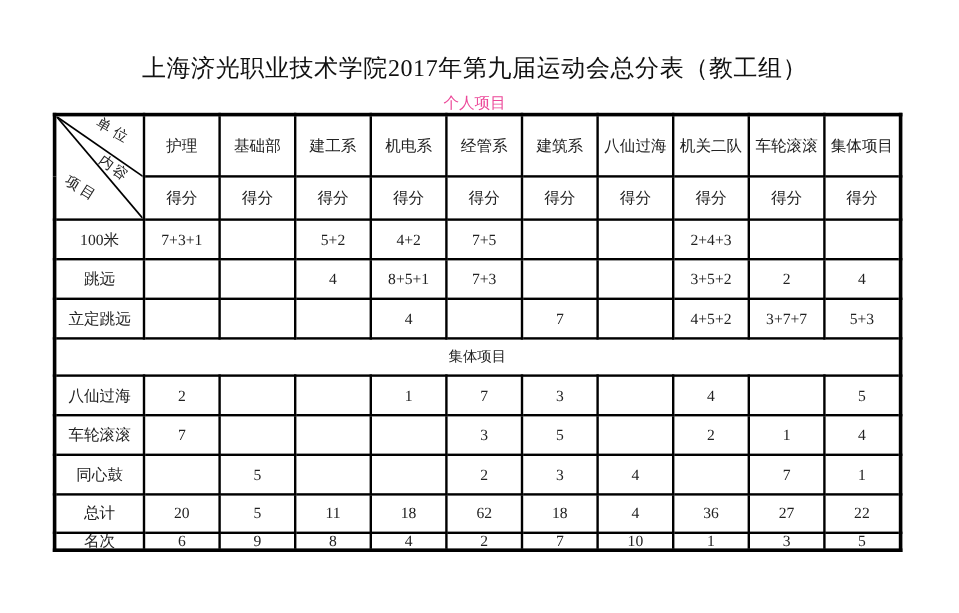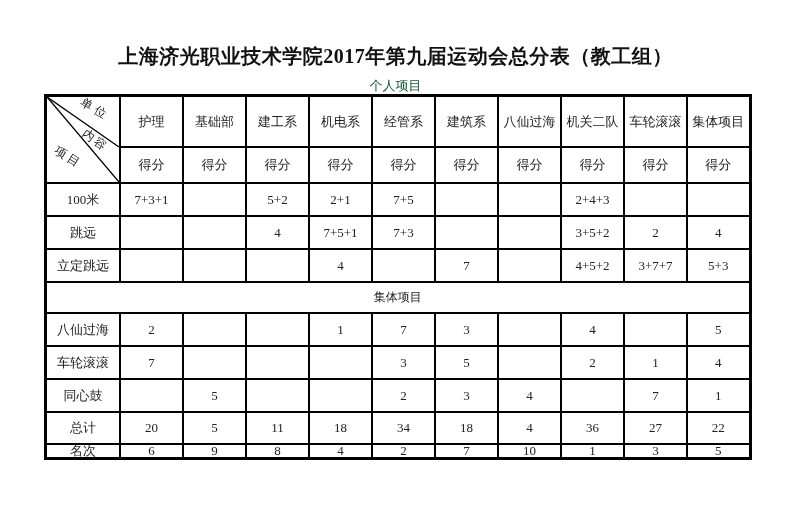--- a/index.html
+++ b/index.html
@@ -7,26 +7,26 @@
     width: 799px; height: 511px;
     background: #ffffff;
     font-family: "Liberation Serif", "DejaVu Serif", serif;
     color: #1c1c1c;
     overflow: hidden;
   }
   .page { position: relative; width: 799px; height: 511px; background: #fff; }
 
   .title {
     position: absolute; top: 43px; left: 0; width: 791px;
-    text-align: center; font-size: 20px; font-weight: bold; color: #111;
+    text-align: center; font-size: 20px; font-weight: normal; color: #111;
     letter-spacing: 0.5px;
   }
   .subtitle {
     position: absolute; top: 77px; left: 0; width: 791px;
-    text-align: center; font-size: 13px; color: #14532d;
+    text-align: center; font-size: 13px; color: #ec4899;
   }
 
   table.score-table {
     position: absolute; top: 94px; left: 44px;
     border-collapse: collapse; table-layout: fixed;
     border: 3px solid #000;
   }
   table.score-table td {
     border: 2px solid #000;
     text-align: center; vertical-align: middle;
@@ -115,34 +115,34 @@
         <td>得分</td>
       </tr>
     </tbody>
 
     <tbody id="individual-rows" class="databody">
         <tr>
           <td>100米</td>
           <td>7+3+1</td>
           <td></td>
           <td>5+2</td>
-          <td>2+1</td>
+          <td>4+2</td>
           <td>7+5</td>
           <td></td>
           <td></td>
           <td>2+4+3</td>
           <td></td>
           <td></td>
         </tr>
         <tr>
           <td>跳远</td>
           <td></td>
           <td></td>
           <td>4</td>
-          <td>7+5+1</td>
+          <td>8+5+1</td>
           <td>7+3</td>
           <td></td>
           <td></td>
           <td>3+5+2</td>
           <td>2</td>
           <td>4</td>
         </tr>
         <tr>
           <td>立定跳远</td>
           <td></td>
@@ -206,21 +206,21 @@
         </tr>
       </tbody>
 
     <tbody id="summary-rows" class="databody">
         <tr>
           <td>总计</td>
           <td>20</td>
           <td>5</td>
           <td>11</td>
           <td>18</td>
-          <td>34</td>
+          <td>62</td>
           <td>18</td>
           <td>4</td>
           <td>36</td>
           <td>27</td>
           <td>22</td>
         </tr>
         <tr>
           <td>名次</td>
           <td>6</td>
           <td>9</td>

